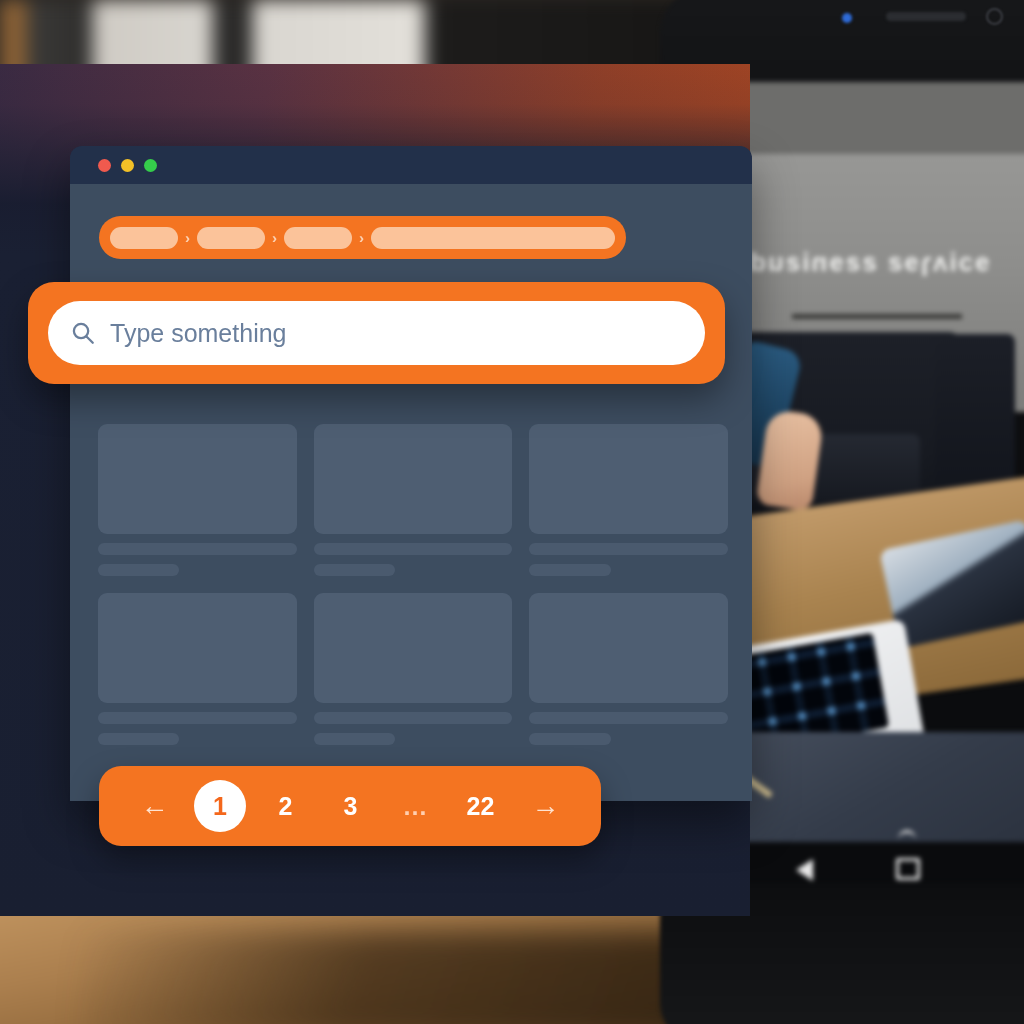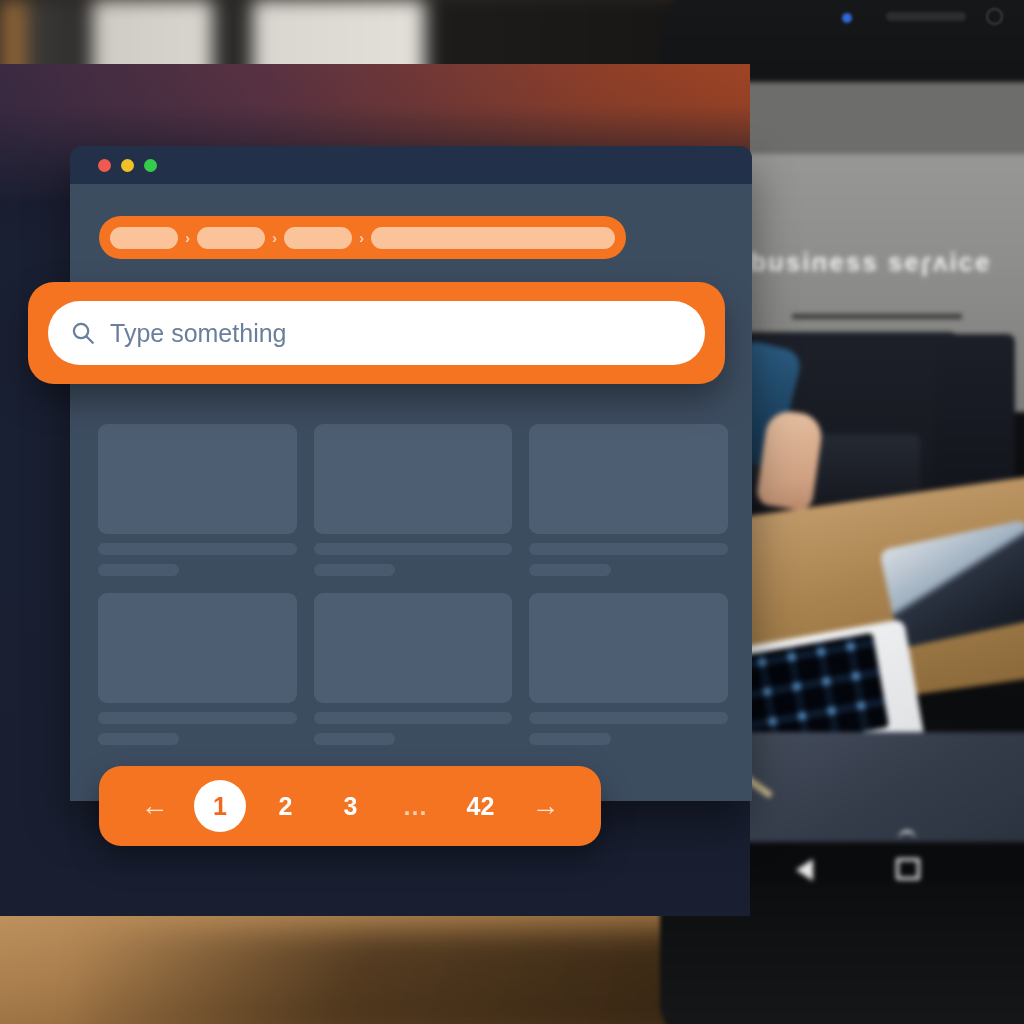--- a/index.html
+++ b/index.html
@@ -511,17 +511,17 @@
       <div class="search-placeholder">Type something</div>
     </div>
   </div>
 
   <div class="pagination">
     <div class="pg pg-arrow">←</div>
     <div class="pg-active">1</div>
     <div class="pg">2</div>
     <div class="pg">3</div>
     <div class="pg pg-dots">…</div>
-    <div class="pg">42</div>
+    <div class="pg">22</div>
     <div class="pg pg-arrow">→</div>
   </div>
 
 </div>
 
 </body></html>

